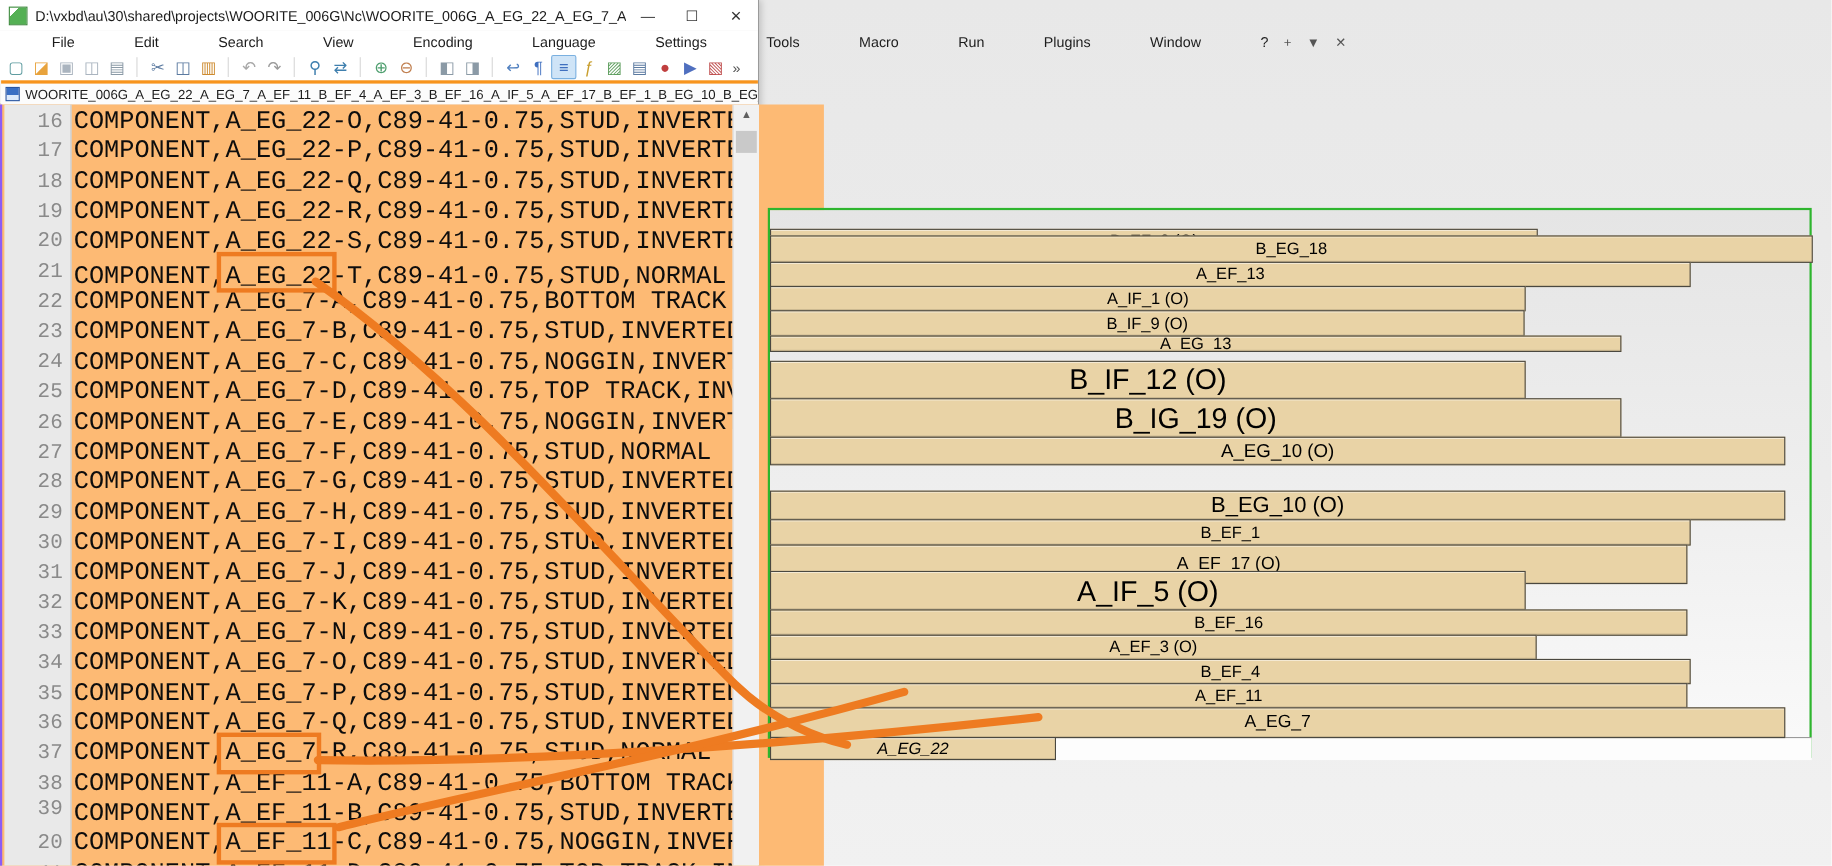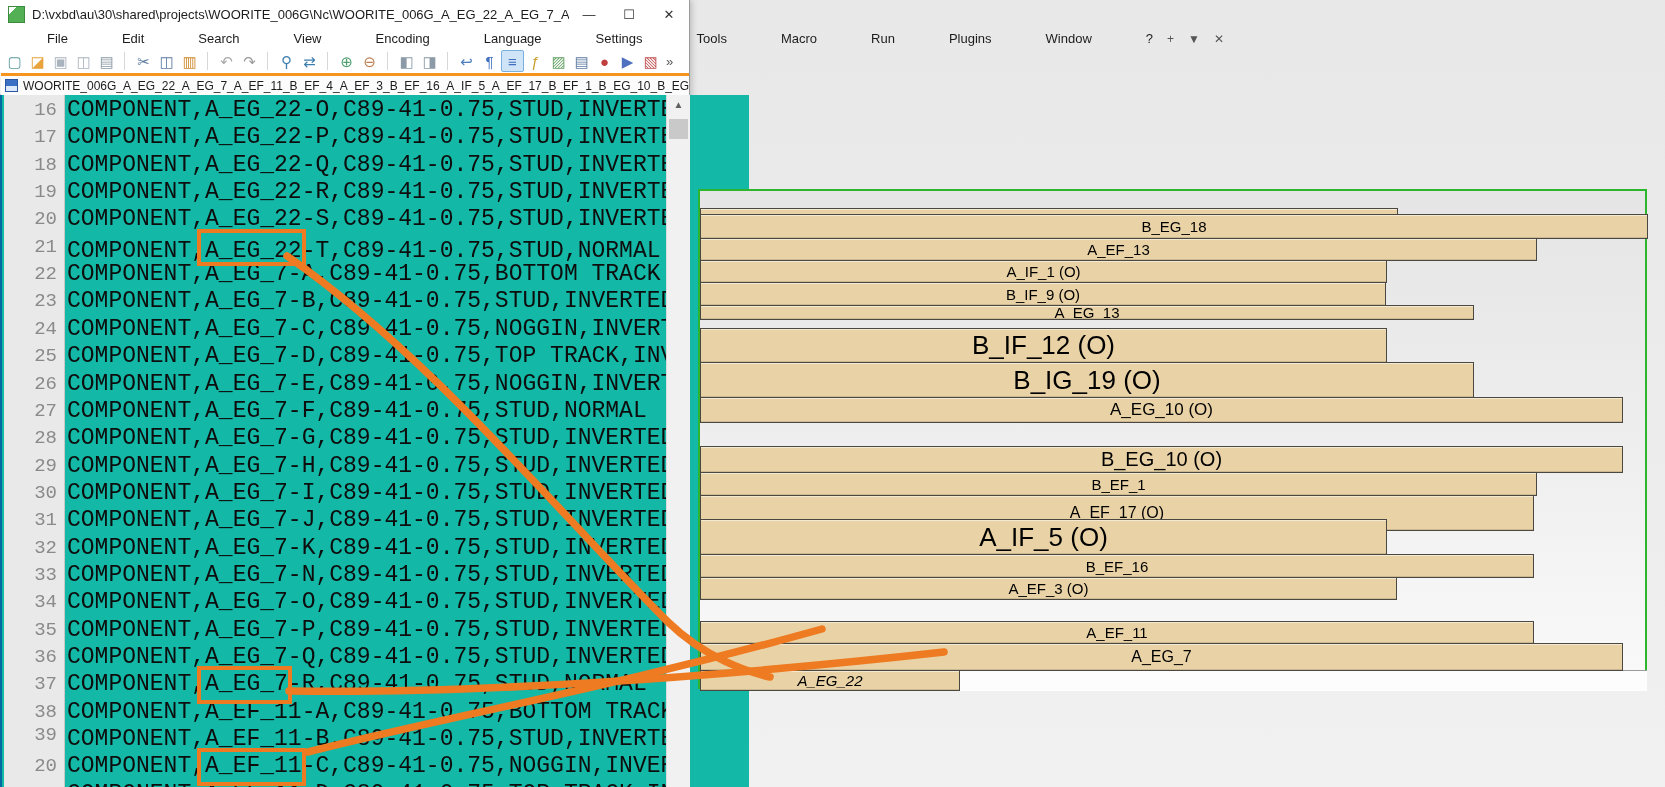--- a/index.html
+++ b/index.html
@@ -30,22 +30,22 @@
   #toolbar-overflow{margin-left:4px;color:#555;font-size:13px;}
   #tabbar{position:absolute;left:0;top:73px;width:689px;height:22px;background:#f1f1f1;
           border-bottom:1px solid #c9c9c9;box-sizing:border-box;}
   #tab{position:absolute;left:1px;top:0;right:0;height:22px;background:#fcfcfc;
        border-top:3px solid #f7941d;display:flex;align-items:center;box-sizing:border-box;
        font-size:12px;color:#1c1c1c;white-space:nowrap;overflow:hidden;}
   #tab-save-icon{width:11px;height:11px;margin:0 5px 0 4px;flex:0 0 auto;
        background:linear-gradient(180deg,#3a6fc4 0 55%,#dce9fb 55% 100%);
        border:1px solid #2a55a0;}
   
-  #editor{position:absolute;left:0;top:95px;width:749px;height:692px;background:#14b8a6;
-          border-left:2px solid #0369a1;box-sizing:border-box;overflow:hidden;}
+  #editor{position:absolute;left:0;top:95px;width:749px;height:692px;background:#fdba74;
+          border-left:2px solid #8b5cf6;box-sizing:border-box;overflow:hidden;}
   #nums{position:absolute;left:2px;top:0;width:60px;height:692px;background:#e9e9e9;
         border-right:1px solid #c8c8c8;}
   .lnum{position:absolute;right:7px;width:50px;text-align:right;color:#8a8a8a;
         font-family:"Liberation Mono","DejaVu Sans Mono",monospace;font-size:19px;}
   .eline{position:absolute;left:65px;color:#0d0d0d;white-space:pre;
          font-family:"Liberation Mono","DejaVu Sans Mono",monospace;font-size:23px;}
   #textclip{position:absolute;left:63px;top:0;width:601px;height:692px;overflow:hidden;}
   
   #vscroll{position:absolute;left:664px;top:0;width:23px;height:692px;background:#f1f1f1;
            border-left:1px solid #dcdcdc;}
@@ -251,20 +251,23 @@
     </div>
     <div class="bar" style="top: 328px; height: 36px; width: 687px; font-size: 26px;">
       <span>A_IF_5 (O)</span>
     </div>
     <div class="bar" style="top: 363px; height: 24px; width: 834px; font-size: 15px;">
       <span>B_EF_16</span>
     </div>
     <div class="bar" style="top: 386px; height: 23px; width: 697px; font-size: 15px;">
       <span>A_EF_3 (O)</span>
     </div>
+    <div class="bar" style="top: 408px; height: 23px; width: 837px; font-size: 15px;">
+      <span>B_EF_4</span>
+    </div>
     <div class="bar" style="top: 430px; height: 23px; width: 834px; font-size: 15px;">
       <span>A_EF_11</span>
     </div>
     <div class="bar" style="top: 452px; height: 28px; width: 923px; font-size: 16px; align-items: center;">
       <span>A_EG_7</span>
     </div>
     <div class="bar" style="top: 479px; height: 21px; width: 260px; font-size: 15px; font-style: italic;">
       <span>A_EG_22</span>
     </div>
   </div>

